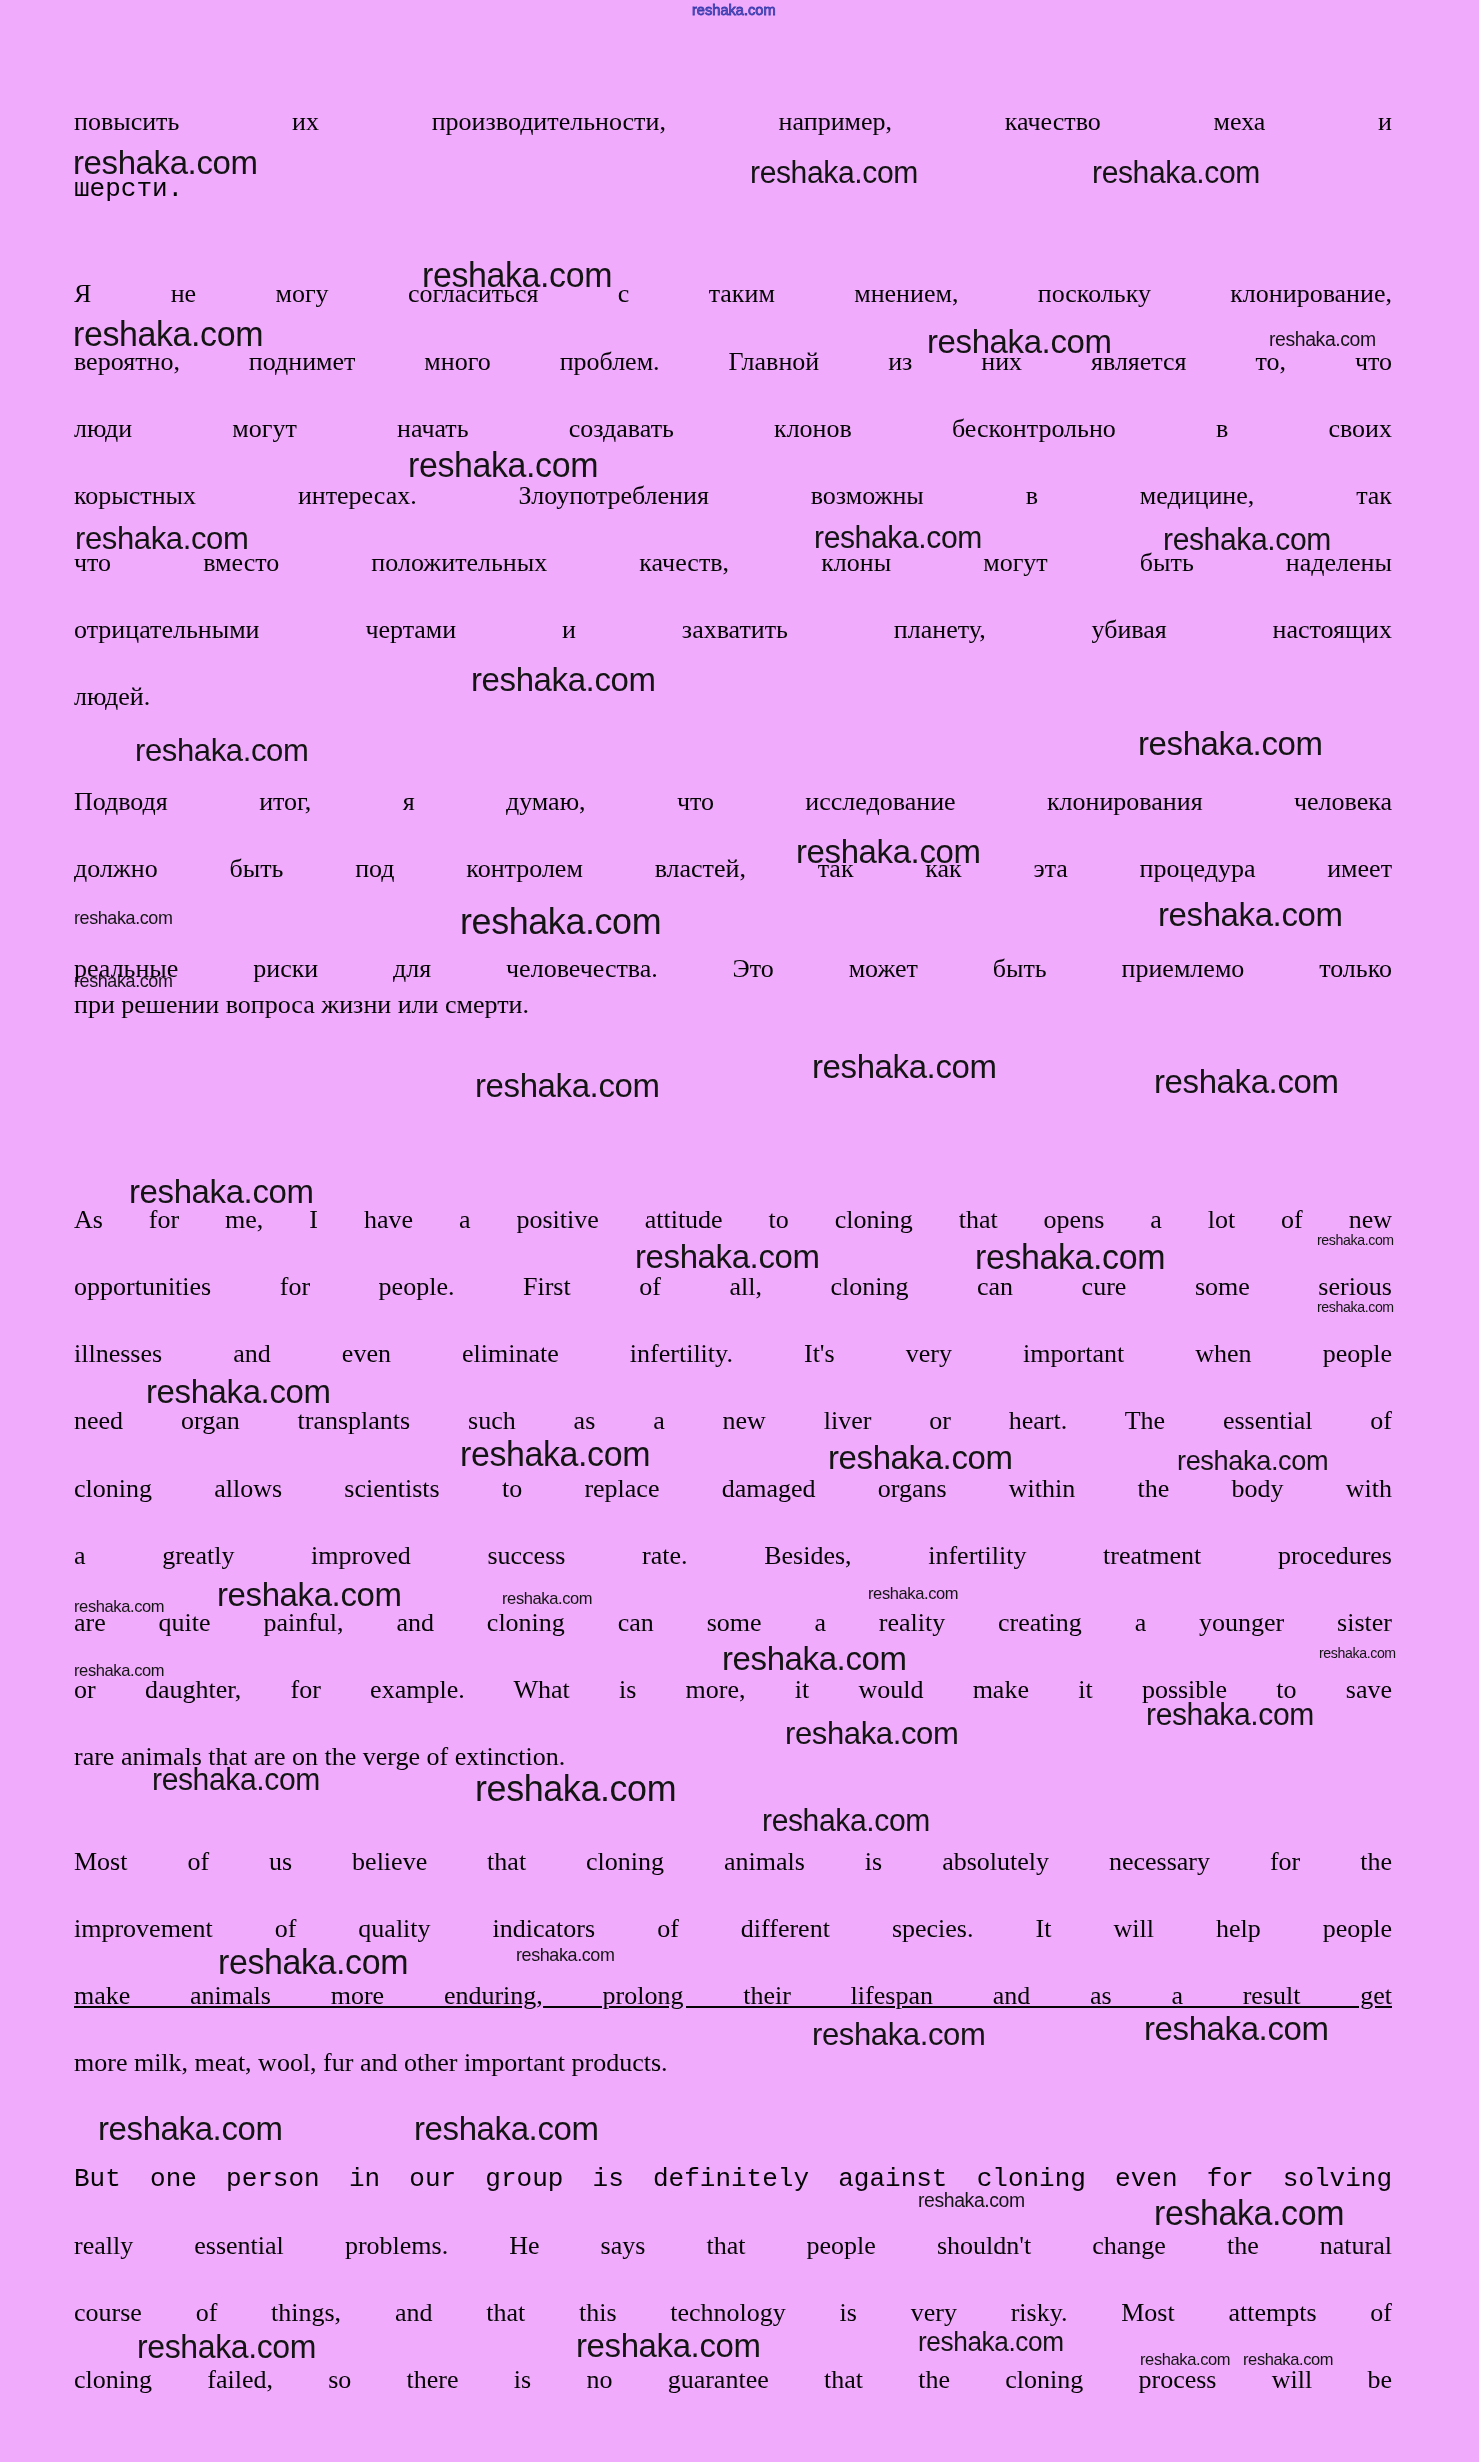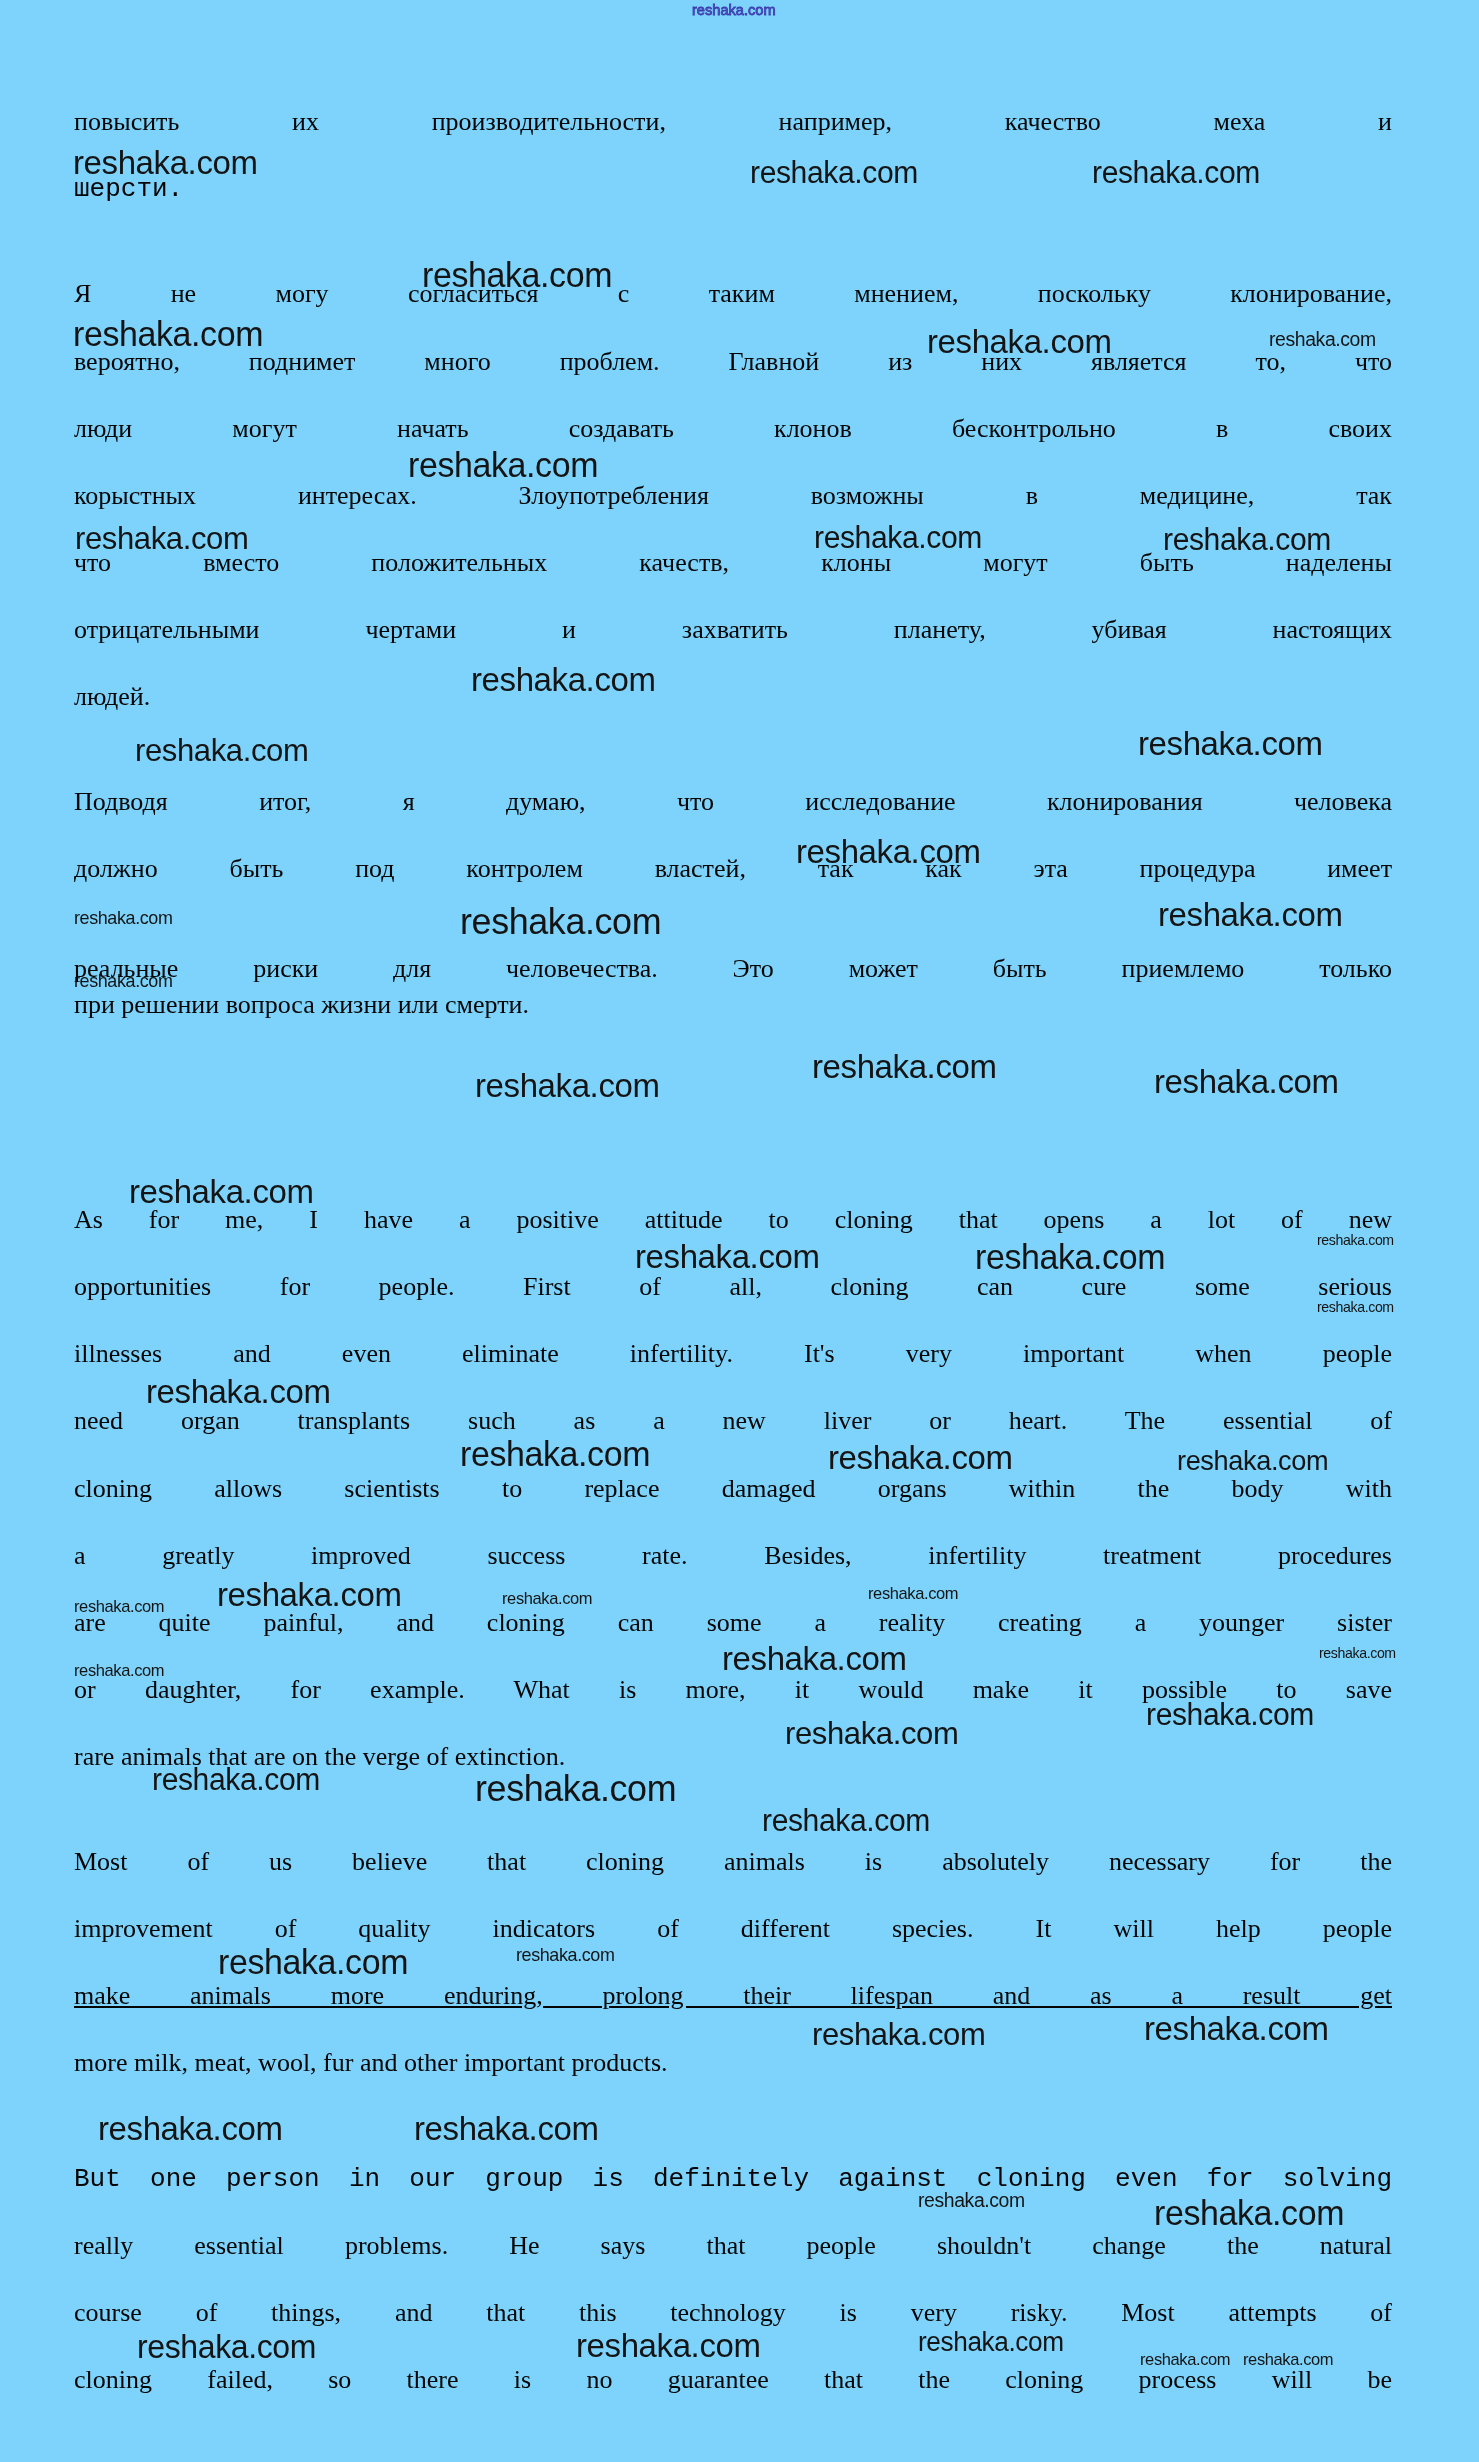--- a/index.html
+++ b/index.html
@@ -1,21 +1,21 @@
 <!DOCTYPE html>
 <html style="font-size:12.3px"><head>
 <meta charset="utf-8">
 <style>
   html, body { margin: 0; padding: 0; background: #888; }
   .page {
     position: relative;
     width: 1479px;
     height: 2462px;
     margin: 0 auto;
-    background: #7dd3fc;
+    background: #f0abfc;
     overflow: hidden;
     font-family: "Liberation Serif", "DejaVu Serif", serif;
     color: #000;
   }
   .line {
     position: absolute;
     left: 74px;
     width: 1318px;
     font-size: 26px;
     line-height: 42px;

